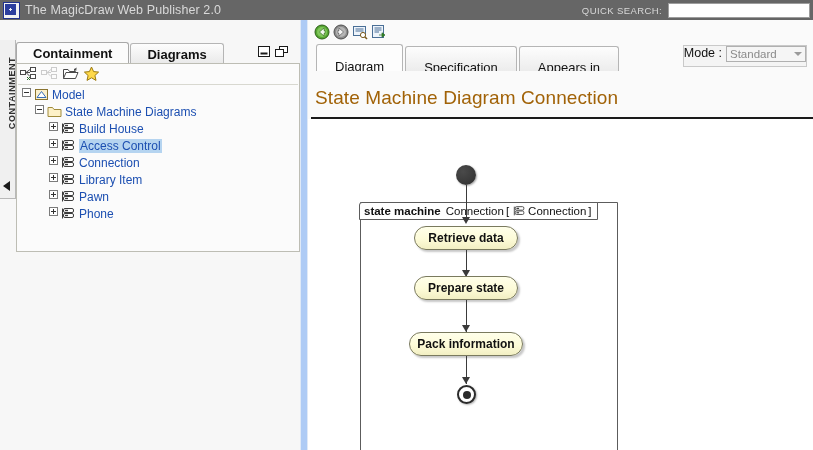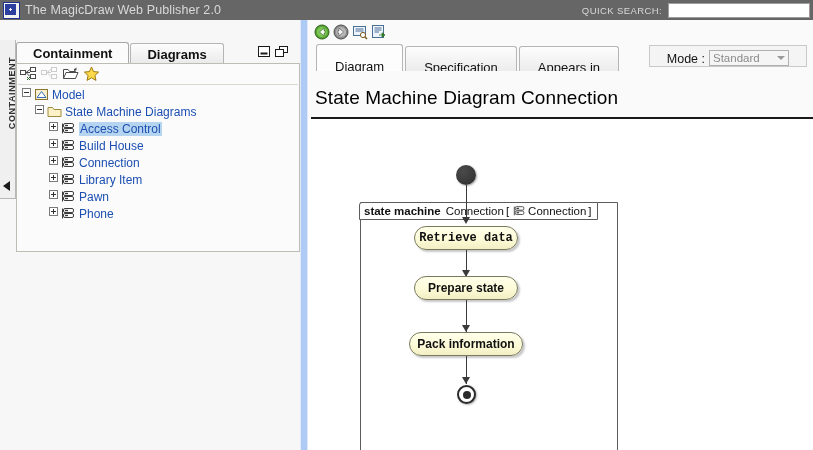--- a/index.html
+++ b/index.html
@@ -116,38 +116,38 @@
   .rtabs{position:absolute;left:8px;top:24px;height:27px;display:flex;align-items:flex-end;}
   .rtab{
     height:25px;line-height:25px;padding:8px 18px;margin-right:2px;
     font-size:13px;color:#111;border:1px solid #b5b5b5;border-bottom:none;
     border-radius:3px 3px 0 0;box-sizing:border-box;
     background:linear-gradient(#fdfdfd,#ececec);
   }
   .rtab.active{background:#fdfdfd;height:27px;line-height:27px;}
   .mode-box{
     position:absolute;right:6px;top:25px;height:22px;
-    display:flex;align-items:flex-end;gap:4px;
-    border:1px solid #c9c9c9;background:#f4f4f4;padding:0 17px;box-sizing:border-box;
+    display:flex;align-items:flex-start;gap:4px;
+    border:1px solid #c9c9c9;background:#f4f4f4;padding:0 0;box-sizing:border-box;
   }
   .mode-label{font-size:12.5px;color:#111;}
   .combo{
     width:80px;height:16px;border:1px solid #b0b0b0;background:#f5f5f5;
     display:flex;align-items:center;justify-content:space-between;
     padding:0 3px;box-sizing:border-box;
   }
   .combo span{font-size:11.5px;color:#8b8b8b;}
   .combo .arr{width:0;height:0;border-left:4px solid transparent;border-right:4px solid transparent;
     border-top:4px solid #9a9a9a;}
 
   .content-area{
     position:absolute;left:0;top:51px;width:505px;height:379px;background:#fafafa;
   }
   .page-title{
-    position:absolute;left:7px;top:16px;font-size:19px;color:#000000;letter-spacing:.1px;
+    position:absolute;left:7px;top:16px;font-size:19px;color:#a16207;letter-spacing:.1px;
   }
   .title-rule{position:absolute;left:3px;top:46px;width:502px;height:2px;background:#1a1a1a;}
   .canvas{position:absolute;left:0;top:48px;width:505px;height:331px;background:#ffffff;padding-left:24px;}
 
   
   .frame{
     position:absolute;left:52px;top:83px;width:258px;height:310px;
     border:1px solid #5c5c5c;border-radius:0 0 9px 9px;background:#fff;box-sizing:border-box;
   }
   .frame-hdr{
@@ -304,35 +304,35 @@
           <span class="tnode plus"></span>
           <span class="ticon">
             <svg width="15" height="13" viewBox="0 0 15 13">
               <rect x="2.5" y="1.5" width="10" height="4" rx="1.5" fill="#fff" stroke="#3c3c3c"></rect>
               <rect x="4" y="2.8" width="3" height="1.4" fill="#3c3c3c"></rect>
               <rect x="2.5" y="6.5" width="10" height="4" rx="1.5" fill="#fff" stroke="#3c3c3c"></rect>
               <rect x="4" y="7.8" width="3" height="1.4" fill="#3c3c3c"></rect>
               <path d="M1.5 1.5 V11.5" stroke="#3c3c3c" fill="none"></path>
             </svg>
           </span>
+          <span class="tlabel">Build House</span>
+        </div>
+        <div class="trow">
+          <span class="tspacer" style="width:30px"></span>
+          <span class="tnode plus"></span>
+          <span class="ticon">
+            <svg width="15" height="13" viewBox="0 0 15 13">
+              <rect x="2.5" y="1.5" width="10" height="4" rx="1.5" fill="#fff" stroke="#3c3c3c"></rect>
+              <rect x="4" y="2.8" width="3" height="1.4" fill="#3c3c3c"></rect>
+              <rect x="2.5" y="6.5" width="10" height="4" rx="1.5" fill="#fff" stroke="#3c3c3c"></rect>
+              <rect x="4" y="7.8" width="3" height="1.4" fill="#3c3c3c"></rect>
+              <path d="M1.5 1.5 V11.5" stroke="#3c3c3c" fill="none"></path>
+            </svg>
+          </span>
           <span class="tlabel sel">Access Control</span>
-        </div>
-        <div class="trow">
-          <span class="tspacer" style="width:30px"></span>
-          <span class="tnode plus"></span>
-          <span class="ticon">
-            <svg width="15" height="13" viewBox="0 0 15 13">
-              <rect x="2.5" y="1.5" width="10" height="4" rx="1.5" fill="#fff" stroke="#3c3c3c"></rect>
-              <rect x="4" y="2.8" width="3" height="1.4" fill="#3c3c3c"></rect>
-              <rect x="2.5" y="6.5" width="10" height="4" rx="1.5" fill="#fff" stroke="#3c3c3c"></rect>
-              <rect x="4" y="7.8" width="3" height="1.4" fill="#3c3c3c"></rect>
-              <path d="M1.5 1.5 V11.5" stroke="#3c3c3c" fill="none"></path>
-            </svg>
-          </span>
-          <span class="tlabel">Build House</span>
         </div>
         <div class="trow">
           <span class="tspacer" style="width:30px"></span>
           <span class="tnode plus"></span>
           <span class="ticon">
             <svg width="15" height="13" viewBox="0 0 15 13">
               <rect x="2.5" y="1.5" width="10" height="4" rx="1.5" fill="#fff" stroke="#3c3c3c"></rect>
               <rect x="4" y="2.8" width="3" height="1.4" fill="#3c3c3c"></rect>
               <rect x="2.5" y="6.5" width="10" height="4" rx="1.5" fill="#fff" stroke="#3c3c3c"></rect>
               <rect x="4" y="7.8" width="3" height="1.4" fill="#3c3c3c"></rect>
@@ -465,21 +465,21 @@
             </svg>
           </span>
           <span class="nm">Connection</span>
           <span class="br">]</span>
         </div>
 
         <div class="init-node" style="left:148px;top:46px;"></div>
         <div class="edge" style="left:158px;top:66px;height:36px;"></div>
         <div class="arrow" style="left:154px;top:98px;"></div>
 
-        <div class="state" style="left:106px;top:107px;width:104px;font-family:Liberation Mono, monospace;">
+        <div class="state" style="left:106px;top:107px;width:104px;">
           <span>Retrieve data</span>
         </div>
         <div class="edge" style="left:158px;top:131px;height:26px;"></div>
         <div class="arrow" style="left:154px;top:151px;"></div>
 
         <div class="state" style="left:106px;top:157px;width:104px;">
           <span>Prepare state</span>
         </div>
         <div class="edge" style="left:158px;top:181px;height:32px;"></div>
         <div class="arrow" style="left:154px;top:206px;"></div>

